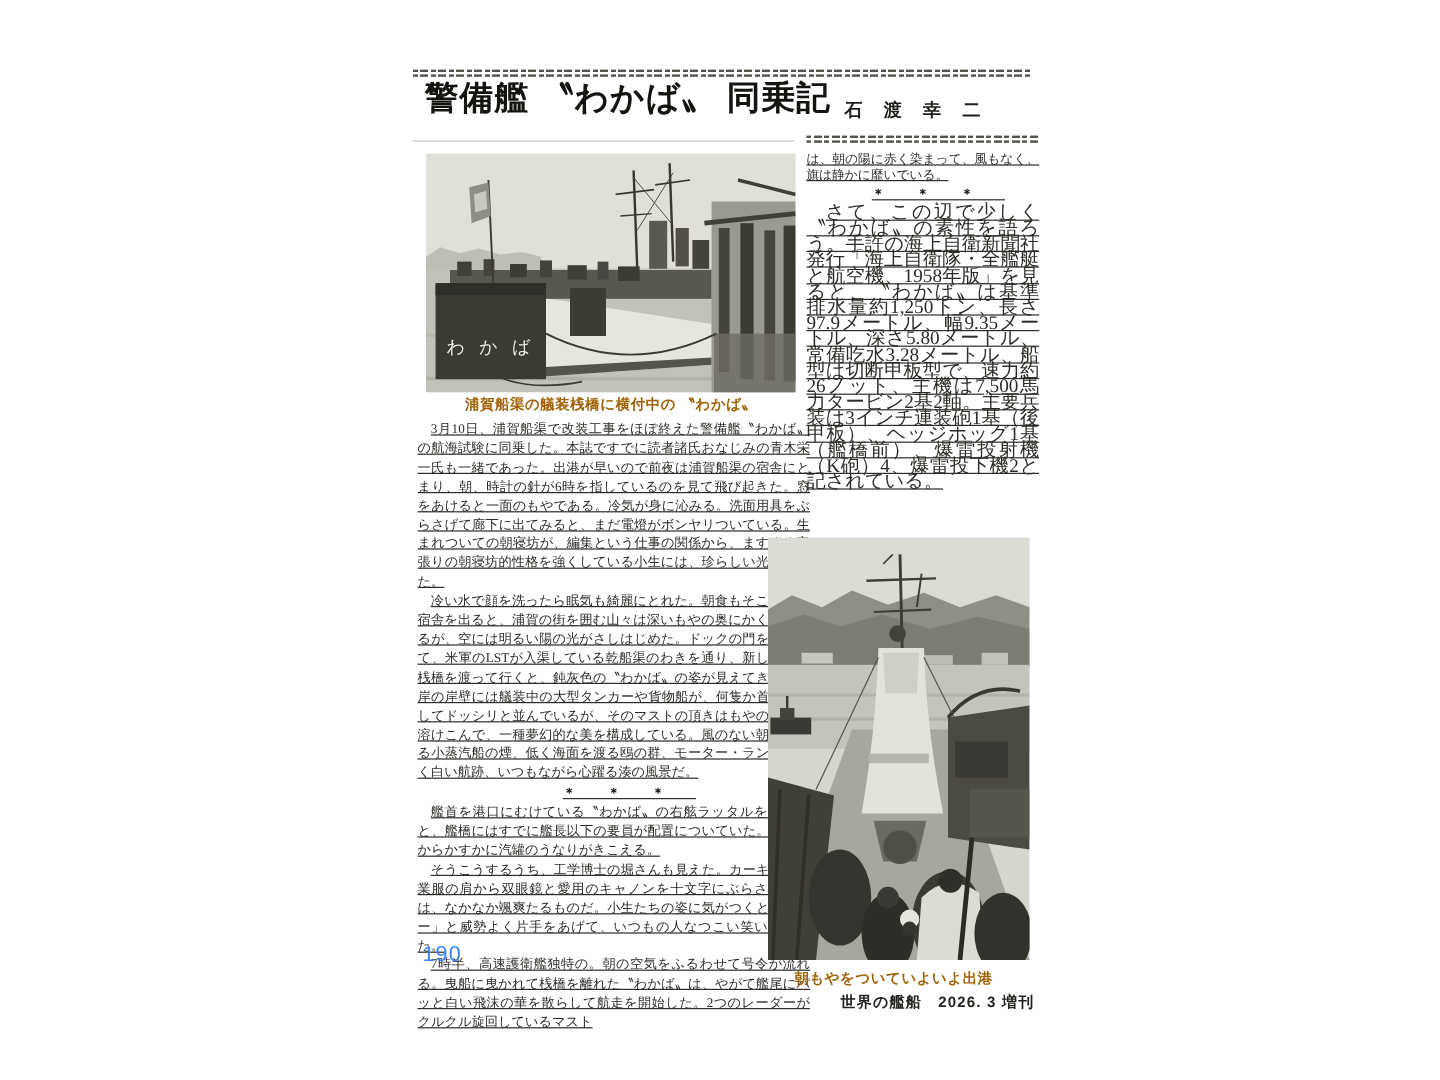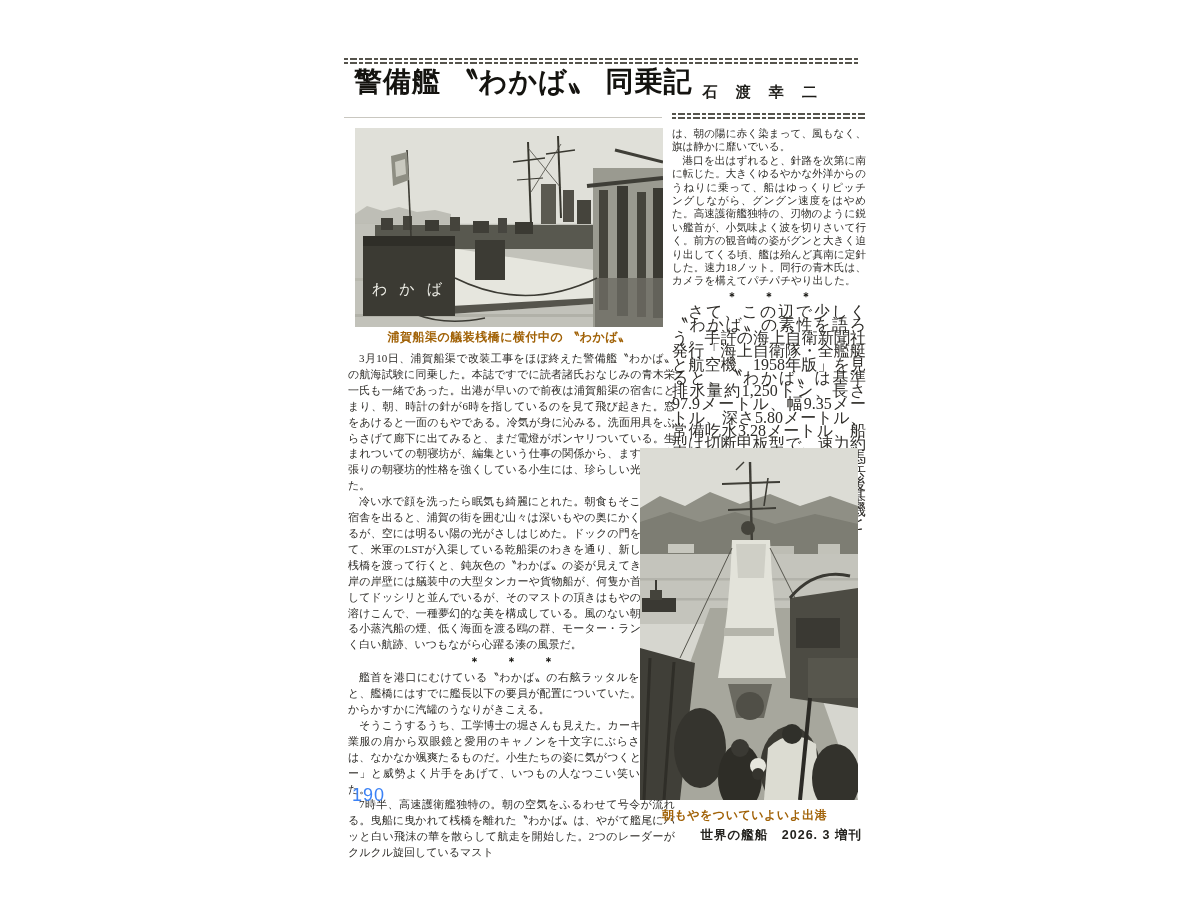--- a/index.html
+++ b/index.html
@@ -18,37 +18,37 @@
   .thinrule{position:absolute;height:1px;background:#c9c7c0;}
 
   
   .title-row{position:absolute;left:10px;top:12px;width:505px;}
   h1.title{
     margin:0;font-size:28px;line-height:1.1;font-weight:bold;color:#14130f;
     font-family:"Liberation Sans","DejaVu Sans",sans-serif;letter-spacing:1px;display:inline-block;
   }
   .author{
     position:absolute;right:35px;top:16px;font-size:15px;color:#1d1c18;
-    font-family:Liberation Sans, sans-serif;letter-spacing:7px;font-weight:bold;white-space:nowrap;
+    font-family:Liberation Serif, serif;letter-spacing:7px;font-weight:bold;white-space:nowrap;
   }
 
   
   figure{margin:0;padding:0;position:absolute;}
   .photo-top{left:11px;top:73px;width:308px;height:199px;}
   .photo-bottom{left:296px;top:393px;width:218px;height:352px;}
   figure svg{display:block;}
   .caption{
     position:absolute;font-size:12px;font-weight:bold;color:#a16207;
     font-family:"Liberation Sans","DejaVu Sans",sans-serif;letter-spacing:.5px;white-space:nowrap;
   }
   .caption-top{left:11px;top:274px;width:308px;text-align:center;}
   .caption-bottom{left:318px;top:752px;}
 
   
-  .col{position:absolute;text-align:justify;}
+  .col{position:absolute;text-align:justify;text-decoration:underline;}
   .col p{margin:0;}
   .col p.indent{text-indent:1em;}
   .left-col{left:4px;top:296px;width:327px;font-size:11px;line-height:15.9px;}
   .right-col{left:328px;top:72px;width:194px;font-size:10.6px;line-height:13.4px;}
   .right-col .specs{font-size:16px;line-height:13.2px;}
   .separator{
     text-align:center;letter-spacing:26px;font-size:11px;line-height:17px;
     text-indent:26px;color:#1e1d19;font-weight:bold;
   }
 
@@ -150,21 +150,20 @@
       <p class="indent">3月10日、浦賀船渠で改装工事をほぼ終えた警備艦〝わかば〟の航海試験に同乗した。本誌ですでに読者諸氏おなじみの青木栄一氏も一緒であった。出港が早いので前夜は浦賀船渠の宿舎にとまり、朝、時計の針が6時を指しているのを見て飛び起きた。窓をあけると一面のもやである。冷気が身に沁みる。洗面用具をぶらさげて廊下に出てみると、まだ電燈がボンヤリついている。生まれついての朝寝坊が、編集という仕事の関係から、ますます宵張りの朝寝坊的性格を強くしている小生には、珍らしい光景だった。</p>
       <p class="indent">冷い水で顔を洗ったら眠気も綺麗にとれた。朝食もそこそこに宿舎を出ると、浦賀の街を囲む山々は深いもやの奥にかくれているが、空には明るい陽の光がさしはじめた。ドックの門をくぐって、米軍のLSTが入渠している乾船渠のわきを通り、新しい艤装桟橋を渡って行くと、鈍灰色の〝わかば〟の姿が見えてきた。対岸の岸壁には艤装中の大型タンカーや貨物船が、何隻か首尾を接してドッシリと並んでいるが、そのマストの頂きはもやのなかに溶けこんで、一種夢幻的な美を構成している。風のない朝にあがる小蒸汽船の煙、低く海面を渡る鴎の群、モーター・ランチの引く白い航跡、いつもながら心躍る湊の風景だ。</p>
       <p class="separator">＊＊＊</p>
       <p class="indent">艦首を港口にむけている〝わかば〟の右舷ラッタルをのぼると、艦橋にはすでに艦長以下の要員が配置についていた。足の下からかすかに汽罐のうなりがきこえる。</p>
       <p class="indent">そうこうするうち、工学博士の堀さんも見えた。カーキ色の作業服の肩から双眼鏡と愛用のキャノンを十文字にぶらさげた姿は、なかなか颯爽たるものだ。小生たちの姿に気がつくと「やぁー」と威勢よく片手をあげて、いつもの人なつこい笑いを浮べた。</p>
       <p class="indent">7時半、高速護衛艦独特の。朝の空気をふるわせて号令が流れる。曳船に曳かれて桟橋を離れた〝わかば〟は、やがて艦尾にパッと白い飛沫の華を散らして航走を開始した。2つのレーダーがクルクル旋回しているマスト</p>
     </div>
 
     <div class="col right-col">
       <p>は、朝の陽に赤く染まって、風もなく、旗は静かに靡いでいる。</p>
-      <p class="indent">港口を出はずれると、針路を次第に南に転じた。大きくゆるやかな外洋からのうねりに乗って、船はゆっくりピッチングしながら、グングン速度をはやめた。高速護衛艦独特の、刃物のように鋭い艦首が、小気味よく波を切りさいて行く。前方の観音崎の姿がグンと大きく迫り出してくる頃、艦は殆んど真南に定針した。速力18ノット。同行の青木氏は、カメラを構えてパチパチやり出した。</p>
       <p class="separator">＊＊＊</p>
       <p class="indent specs">さて、この辺で少しく〝わかば〟の素性を語ろう。手許の海上自衛新聞社発行「海上自衛隊・全艦艇と航空機、1958年版」を見ると、〝わかば〟は基準排水量約1,250トン、長さ97.9メートル、幅9.35メートル、深さ5.80メートル、常備吃水3.28メートル、船型は切断甲板型で、速力約26ノット、主機は7,500馬力タービン2基2軸。主要兵装は3インチ連装砲1基（後甲板）、ヘッジホッグ1基（艦橋前）、爆雷投射機（K砲）4、爆雷投下機2と記されている。</p>
     </div>
 
     <figure class="photo-bottom">
       <svg width="218" height="352" viewBox="0 0 218 352">
         <rect x="0" y="0" width="218" height="352" fill="#d6d6cf"></rect>
 
         <rect x="0" y="0" width="218" height="70" fill="#dcdcd5"></rect>
 

